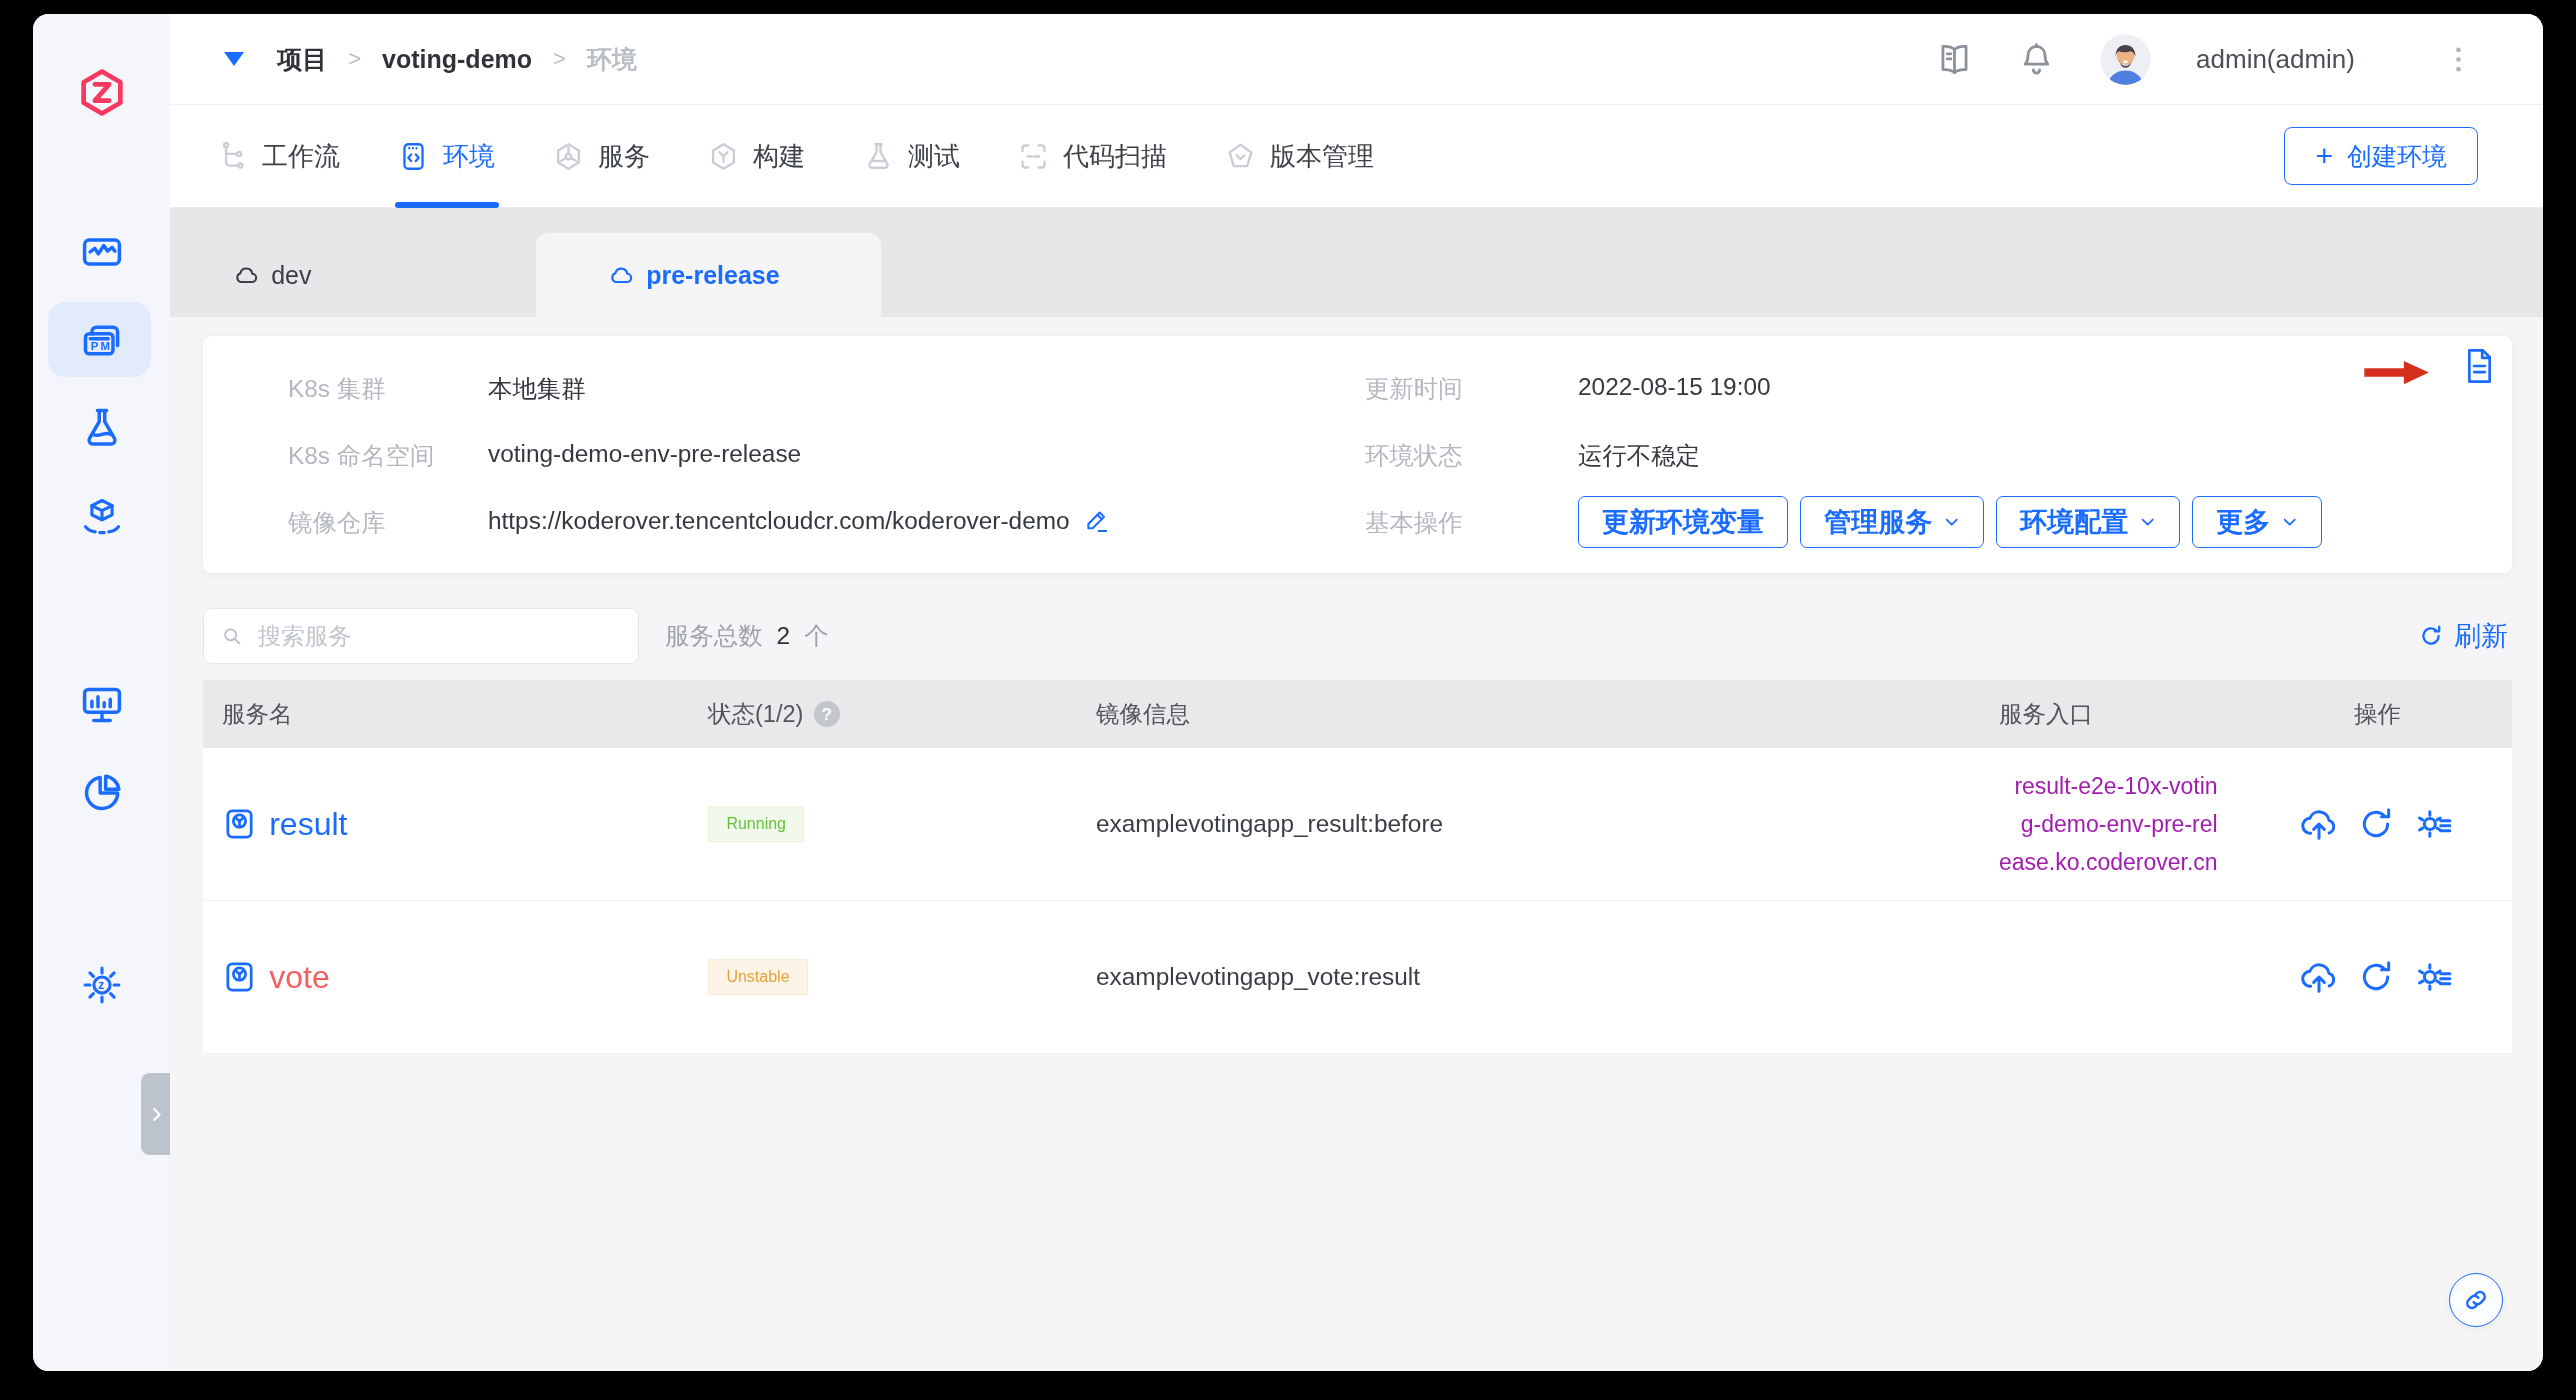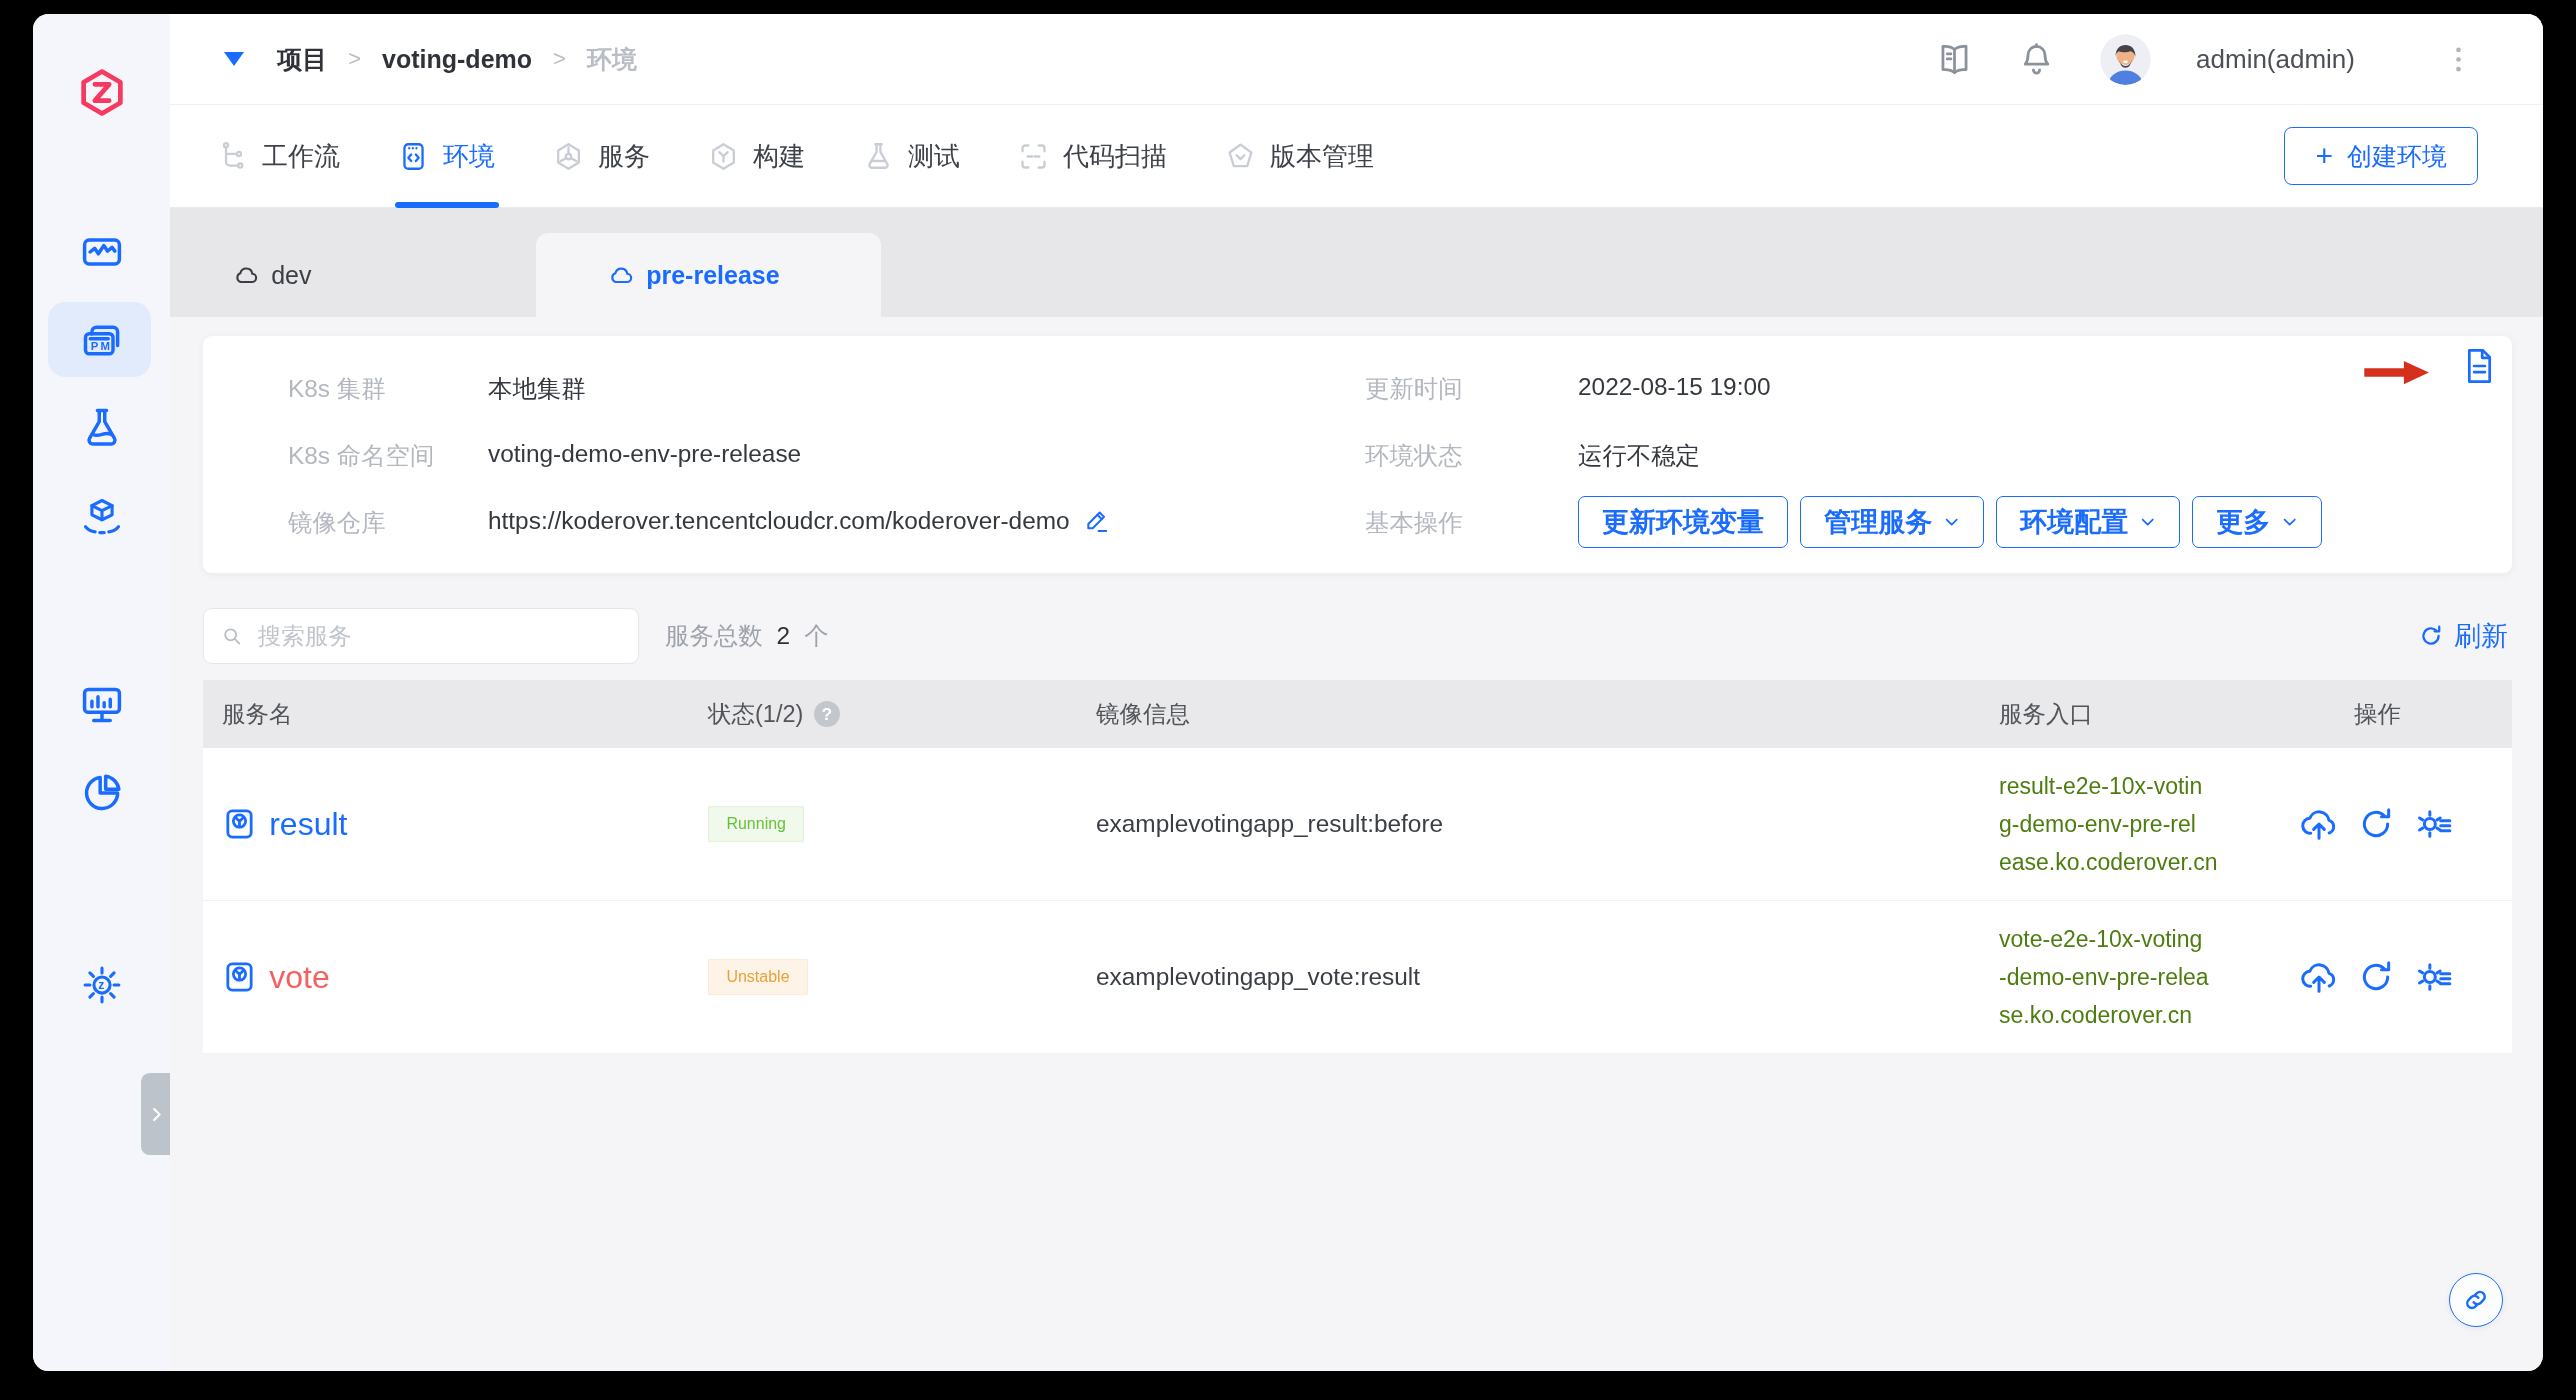--- a/index.html
+++ b/index.html
@@ -108,21 +108,21 @@
   .trow{position:relative;height:152px;background:#fff;border-bottom:0.9px solid #f0f3f6;}
   .cell{position:absolute;top:50%;transform:translateY(-50%);}
   .svc-name{left:19px;display:flex;align-items:center;gap:12.2px;font-size:32px;cursor:pointer;}
   .svc-ic{color:#1a6cff;}
   .name-blue{color:#1a6cff;} .name-red{color:#f65f5f;}
   .status-cell{left:505px;}
   .badge{font-size:16px;padding:7.8px 17.4px;border-radius:1px;display:inline-block;}
   .badge-success{color:#67c23a;background:#f0f9eb;border:0.9px solid #e3f2d9;}
   .badge-warning{color:#e6a23c;background:#fdf4e7;border:0.9px solid #f8ead6;}
   .img-cell{left:893px;font-size:24.4px;color:#3a3e45;}
-  .ep-cell{left:1796px;font-size:23px;color:#4d7c0f;line-height:38px;cursor:pointer;}
+  .ep-cell{left:1796px;font-size:23px;color:#a21caf;line-height:38px;cursor:pointer;text-align:right;}
   .ops-cell{left:2096px;display:flex;gap:17.4px;color:#1a6cff;}
   .op-ic{cursor:pointer;}
   
   .fab{
     position:absolute;right:40px;bottom:44px;width:54px;height:54px;border-radius:50%;border:1.7px solid #1a6cff;
     background:#fcfdfe;display:flex;align-items:center;justify-content:center;color:#1a6cff;cursor:pointer;
     box-shadow:0 1.7px 7px rgba(0,0,0,.06);box-sizing:border-box;
   }
 </style>
 </head>
@@ -480,25 +480,20 @@
                 <circle cx="12" cy="10" r="4.2"></circle>
                 <path d="M9.8 8l2.2 2.2L14.2 8M12 10.2V14"></path>
               </svg>
             </span>
             <span class="name-red">vote</span>
           </div>
           <div class="cell status-cell">
             <span class="badge badge-warning">Unstable</span>
           </div>
           <div class="cell img-cell">examplevotingapp_vote:result</div>
-          <div class="cell ep-cell">
-            <div>vote-e2e-10x-voting</div>
-            <div>-demo-env-pre-relea</div>
-            <div>se.ko.coderover.cn</div>
-          </div>
           <div class="cell ops-cell">
             <span class="op-ic">
               <svg width="40" height="40" viewBox="0 0 24 24" fill="none" stroke="currentColor" stroke-width="1.8" stroke-linecap="round" stroke-linejoin="round">
                 <path d="M7 17.5a4.5 4.5 0 0 1-.5-9A6 6 0 0 1 18 9.8a4 4 0 0 1 .1 7.6"></path>
                 <path d="M12 20.5v-8M8.8 15.2 12 12l3.2 3.2"></path>
               </svg>
             </span>
             <span class="op-ic">
               <svg width="40" height="40" viewBox="0 0 24 24" fill="none" stroke="currentColor" stroke-width="1.8" stroke-linecap="round" stroke-linejoin="round">
                 <path d="M19 12a7 7 0 1 1-2.05-4.95"></path>

